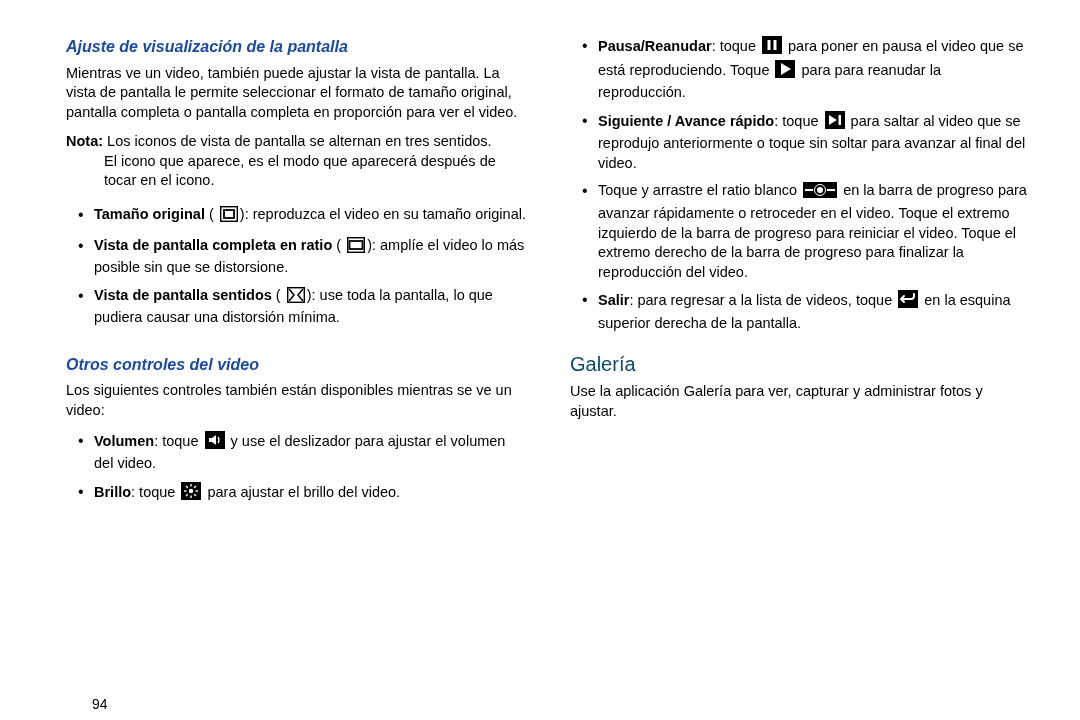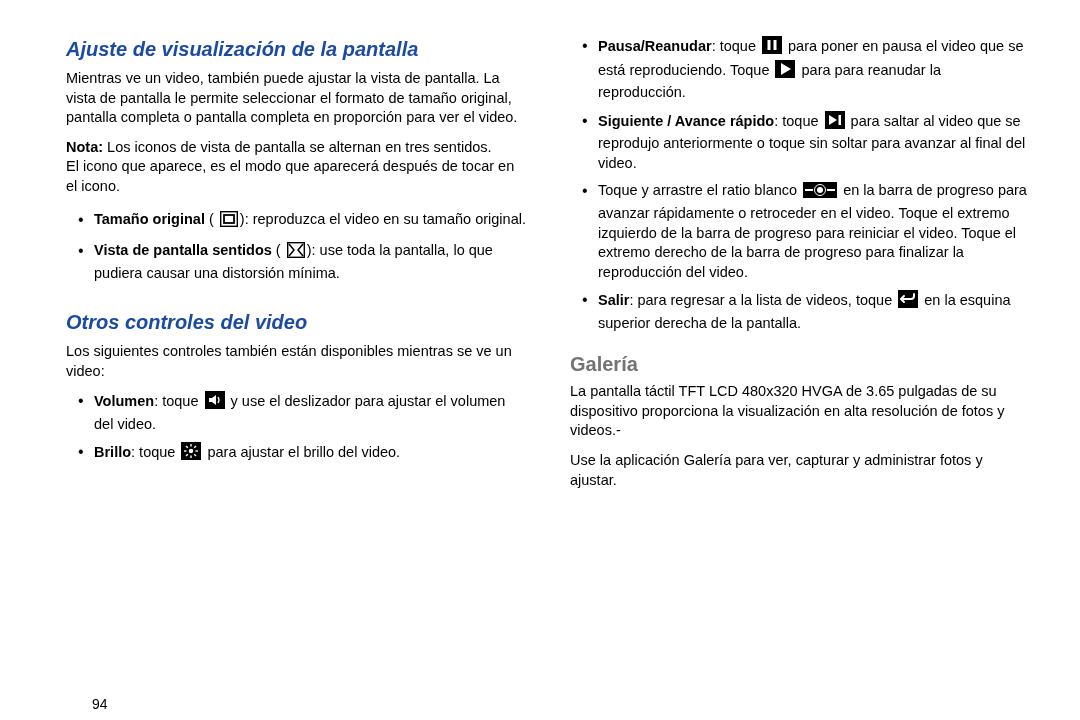--- a/index.html
+++ b/index.html
@@ -18,33 +18,33 @@
     gap: 44px;
   }
   .col {
     flex: 1;
     min-width: 0;
   }
   h2.sub {
     font-style: italic;
     font-weight: bold;
     color: #1a4aa3;
-    font-size: 20px;
+    font-size: 16px;
     margin-bottom: 6px;
   }
   h2.section {
-    color: #737373;
-    font-weight: bold;
+    color: #0c4a6e;
+    font-weight: normal;
     font-size: 20px;
     margin-top: 18px;
     margin-bottom: 4px;
   }
   p { margin-bottom: 10px; }
   .note { margin-top: 8px; margin-bottom: 14px; }
-  .note-body { display: block; }
+  .note-body { display: block; margin-left: 38px; }
   ul { list-style: none; margin-left: 12px; }
   ul li { position: relative; padding-left: 16px; margin-bottom: 8px; }
   ul li::before {
     content: "•";
     position: absolute;
     left: 0;
     top: 0;
     font-size: 16px;
     line-height: 1.2;
   }
@@ -80,20 +80,29 @@
 
     <ul>
       <li>
         <span class="b">Tamaño original</span> (
         <span class="icon">
           <svg width="18" height="16">
               <rect x="0.5" y="0.5" width="17" height="15" fill="none" stroke="#000" stroke-width="1.8"></rect>
               <rect x="4" y="4" width="10" height="8" fill="none" stroke="#000" stroke-width="1.8"></rect>
             </svg>
         </span><span>): reproduzca el video en su tamaño original.</span>
+      </li>
+      <li>
+        <span class="b">Vista de pantalla completa en ratio</span> (
+        <span class="icon">
+          <svg width="18" height="16">
+              <rect x="0.5" y="0.5" width="17" height="15" fill="none" stroke="#000" stroke-width="1.8"></rect>
+              <rect x="2.5" y="4" width="13" height="8" fill="none" stroke="#000" stroke-width="1.8"></rect>
+            </svg>
+        </span><span>): amplíe el video lo más posible sin que se distorsione.</span>
       </li>
       <li>
         <span class="b">Vista de pantalla sentidos</span> (
         <span class="icon">
           <svg width="18" height="16">
               <rect x="0.5" y="0.5" width="17" height="15" fill="none" stroke="#000" stroke-width="1.8"></rect>
               <path d="M2 2 L7 8 L2 14 M16 2 L11 8 L16 14" fill="none" stroke="#000" stroke-width="1.5"></path>
             </svg>
         </span><span>): use toda la pantalla, lo que pudiera causar una distorsión mínima.</span>
       </li>
@@ -188,20 +197,19 @@
           <svg width="20" height="18">
               <rect x="0" y="0" width="20" height="18" fill="#000"></rect>
               <path d="M6 12 L3 9 L6 6 M3.5 9 L13 9 Q16 9 16 6 L16 4" fill="none" stroke="#fff" stroke-width="2" stroke-linejoin="round" stroke-linecap="round"></path>
             </svg>
         </span><span> en la esquina superior derecha de la pantalla.</span>
       </li>
     </ul>
 
     <h2 class="section">Galería</h2>
 
-    <p>La pantalla táctil TFT LCD 480x320 HVGA de 3.65 pulgadas de su dispositivo proporciona la visualización en alta resolución de fotos y videos.-</p>
     <p>Use la aplicación Galería para ver, capturar y administrar fotos y ajustar.</p>
 
   </div>
 
 </div>
 
 <div class="pagenum">94</div>
 
 </body></html>

